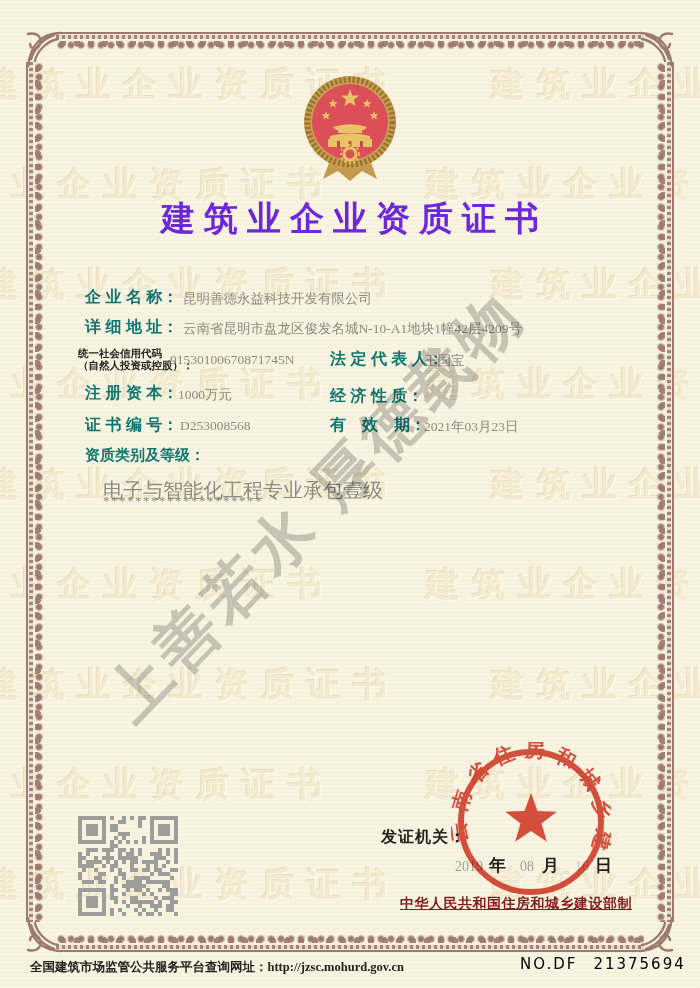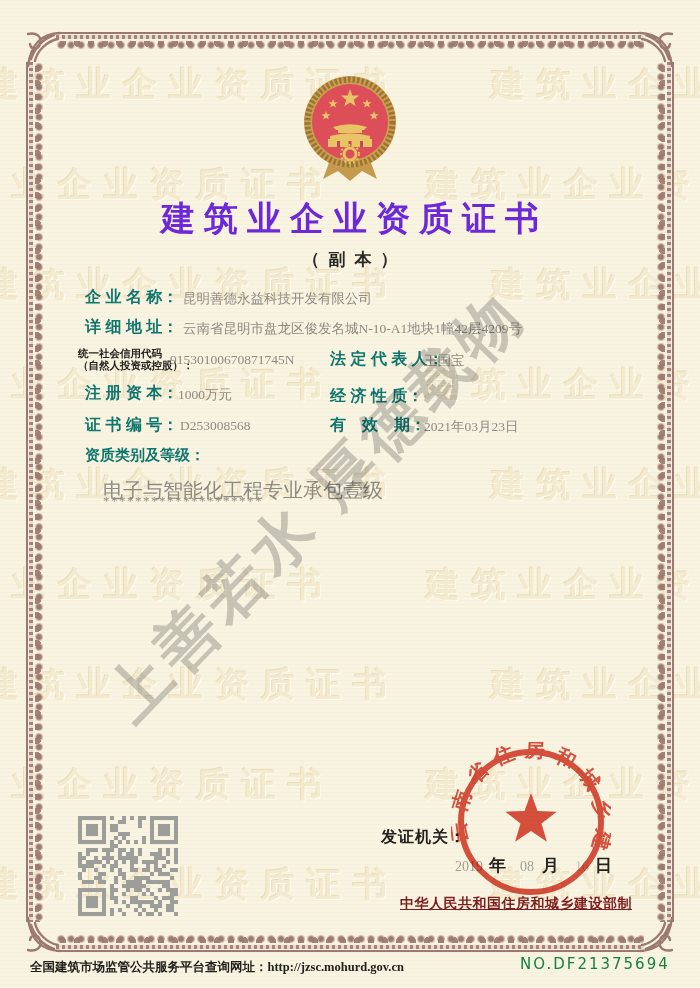--- a/index.html
+++ b/index.html
@@ -64,21 +64,21 @@
     font-family:"Liberation Serif",serif;}
   .d-num{font-size:14px;color:#a49e91;}
   .d-cjk{font-weight:bold;font-size:17px;color:#23211d;}
   .madeby{position:absolute;left:400px;top:895px;width:216px;text-align:right;z-index:3;
     font:bold 14px "Liberation Serif",serif;color:#7f1d1d;letter-spacing:.5px;white-space:nowrap;text-decoration:underline;}
   .seal{position:absolute;left:451px;top:742px;z-index:6;opacity:.9;mix-blend-mode:multiply;}
   .qr{position:absolute;left:78px;top:816px;z-index:3;}
   
   .querytext{position:absolute;left:30px;top:959px;z-index:3;font:bold 12.5px "Liberation Serif",serif;color:#23211d;white-space:nowrap;}
   .serial{position:absolute;left:520px;top:955px;z-index:3;font:15px "DejaVu Sans",sans-serif;
-    color:#15803d;letter-spacing:2px;display:flex;gap:0;}
+    color:#000000;letter-spacing:2px;display:flex;gap:16px;}
 </style>
 </head>
 <body>
 
 <div class="page">
   <div class="texture"></div>
   <div class="emboss" id="emboss">
       <div class="emrow" style="top: 62px; left: -15px;">建筑业企业资质证书　　建筑业企业资质证书　　建筑业企业资质证书　　</div>
       <div class="emrow" style="top: 162px; left: -80px;">建筑业企业资质证书　　建筑业企业资质证书　　建筑业企业资质证书　　</div>
       <div class="emrow" style="top: 262px; left: -15px;">建筑业企业资质证书　　建筑业企业资质证书　　建筑业企业资质证书　　</div>
@@ -124,21 +124,20 @@
     <path d="M30,62 Q50,56.5 70,62 L70,65 L30,65 Z" fill="#e8c466"></path>
     <rect x="28" y="65" width="44" height="8" fill="#e8c466"></rect>
     <rect x="37" y="67" width="3" height="6" fill="#c24a52"></rect>
     <rect x="48.5" y="67" width="3" height="6" fill="#c24a52"></rect>
     <rect x="60" y="67" width="3" height="6" fill="#c24a52"></rect>
     <circle cx="50" cy="80" r="6" fill="none" stroke="#e8c466" stroke-width="3"></circle>
     <circle cx="50" cy="80" r="9" fill="none" stroke="#e8c466" stroke-width="2" stroke-dasharray="2,2.5"></circle>
   </svg>
 
   <h1 class="title">建筑业企业资质证书</h1>
-  <div class="subtitle">（副本）</div>
 
   <div class="lab" style="left:85px;top:287px">企 业 名 称：</div>
   <div class="val" style="left:183px;top:290px">昆明善德永益科技开发有限公司</div>
 
   <div class="lab" style="left:85px;top:317px">详 细 地 址：</div>
   <div class="val" style="left:183px;top:320px">云南省昆明市盘龙区俊发名城N-10-A1地块1幢42层4209号</div>
 
   <div class="lab-small" style="left:78px;top:347px">
     <div>统一社会信用代码</div>
     <div>（自然人投资或控股）：</div>

